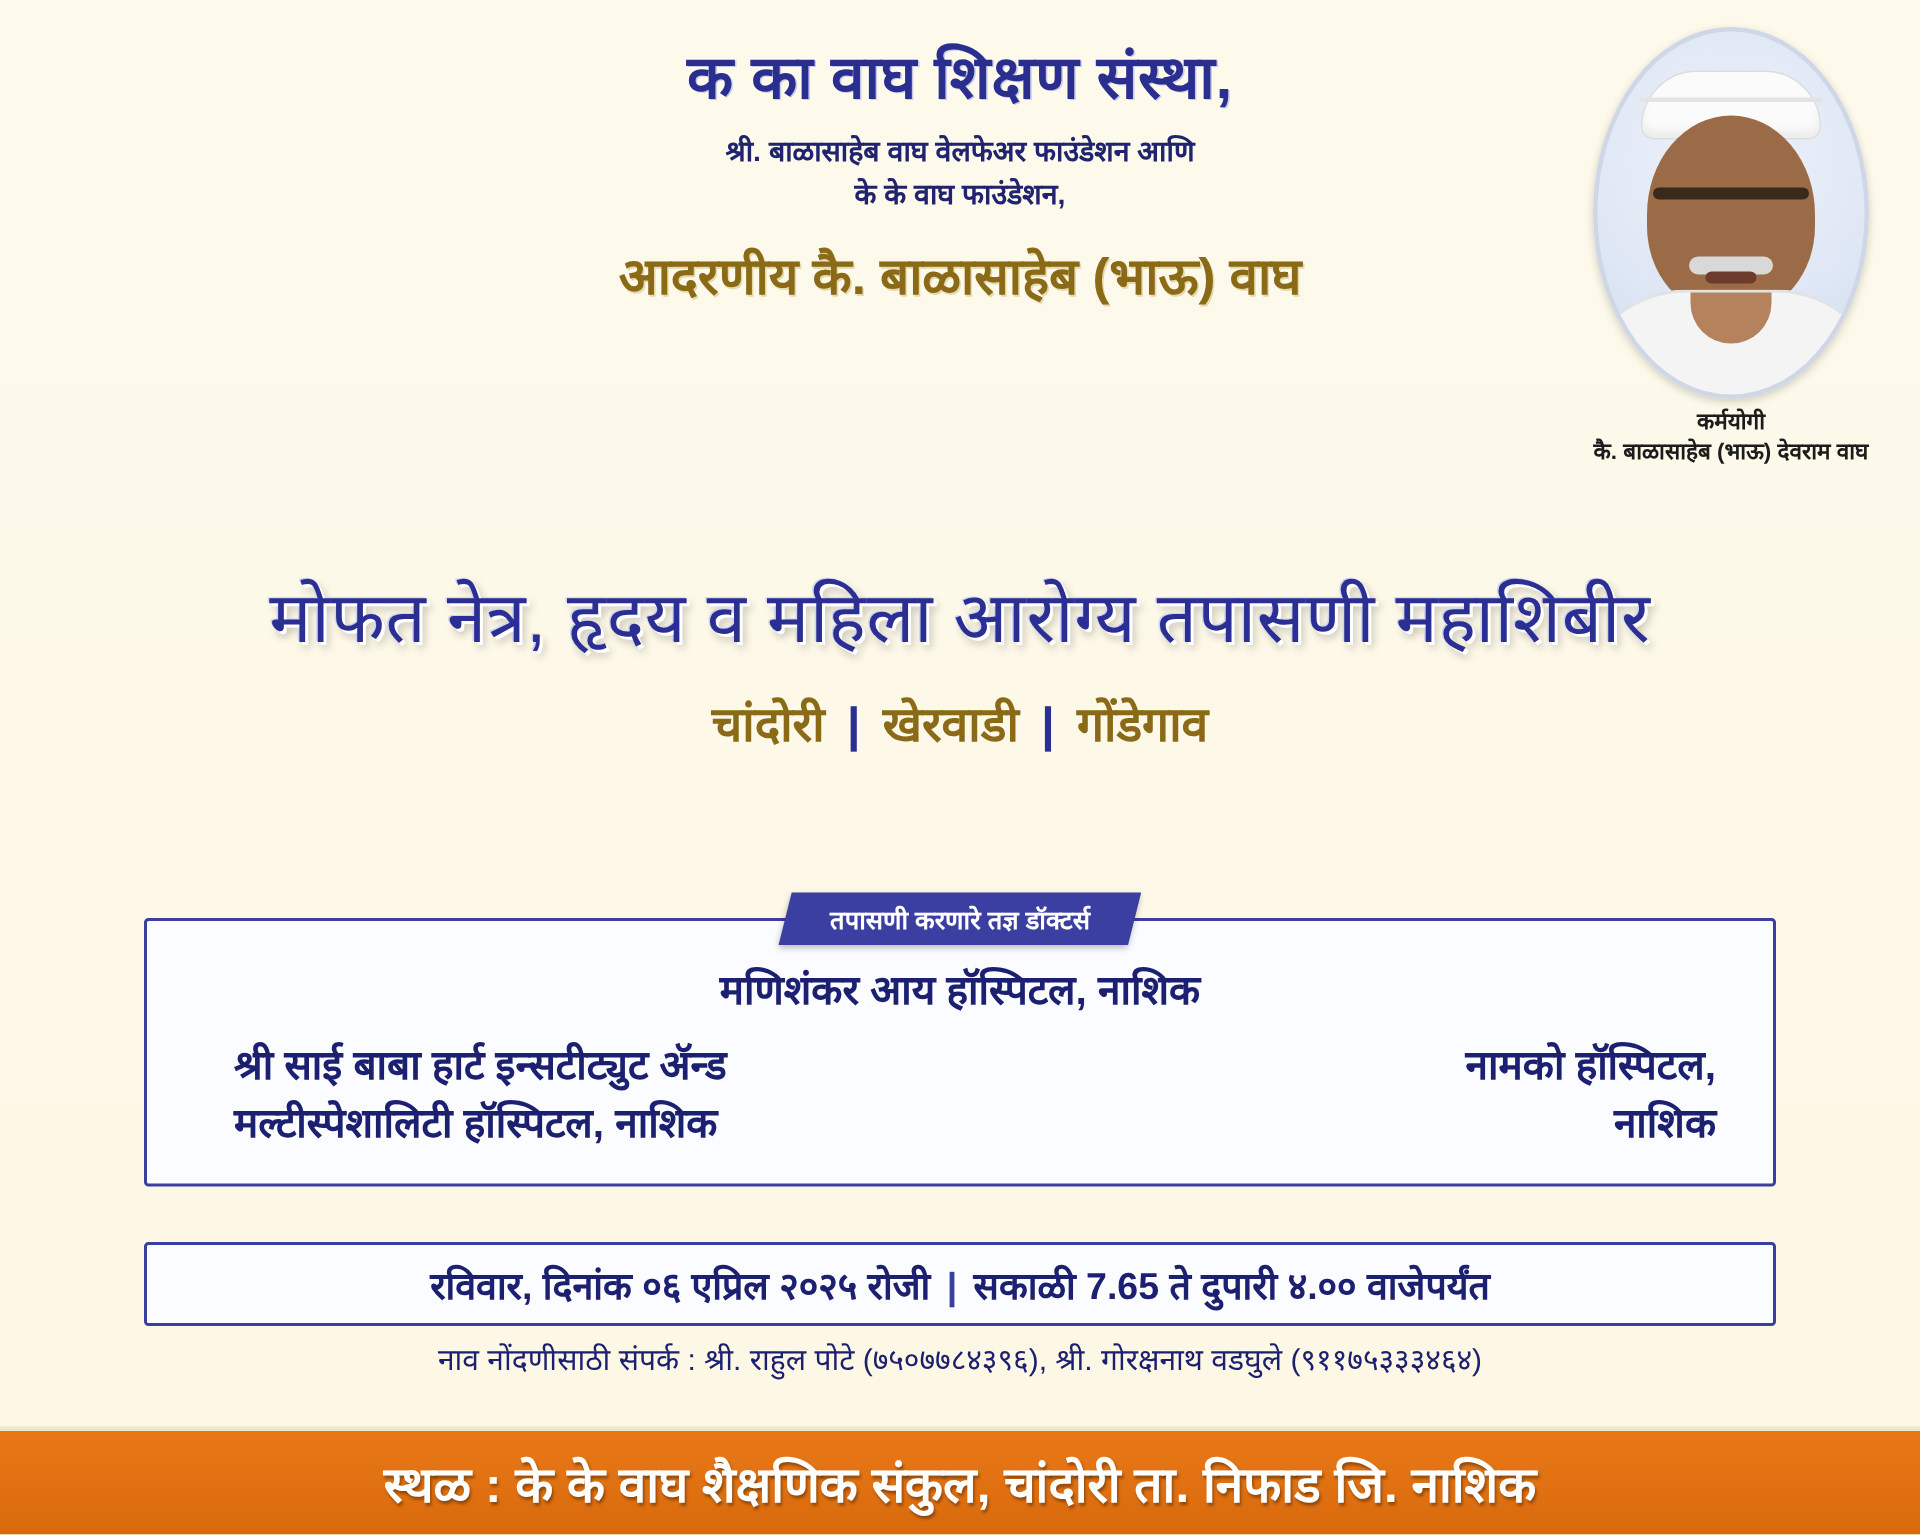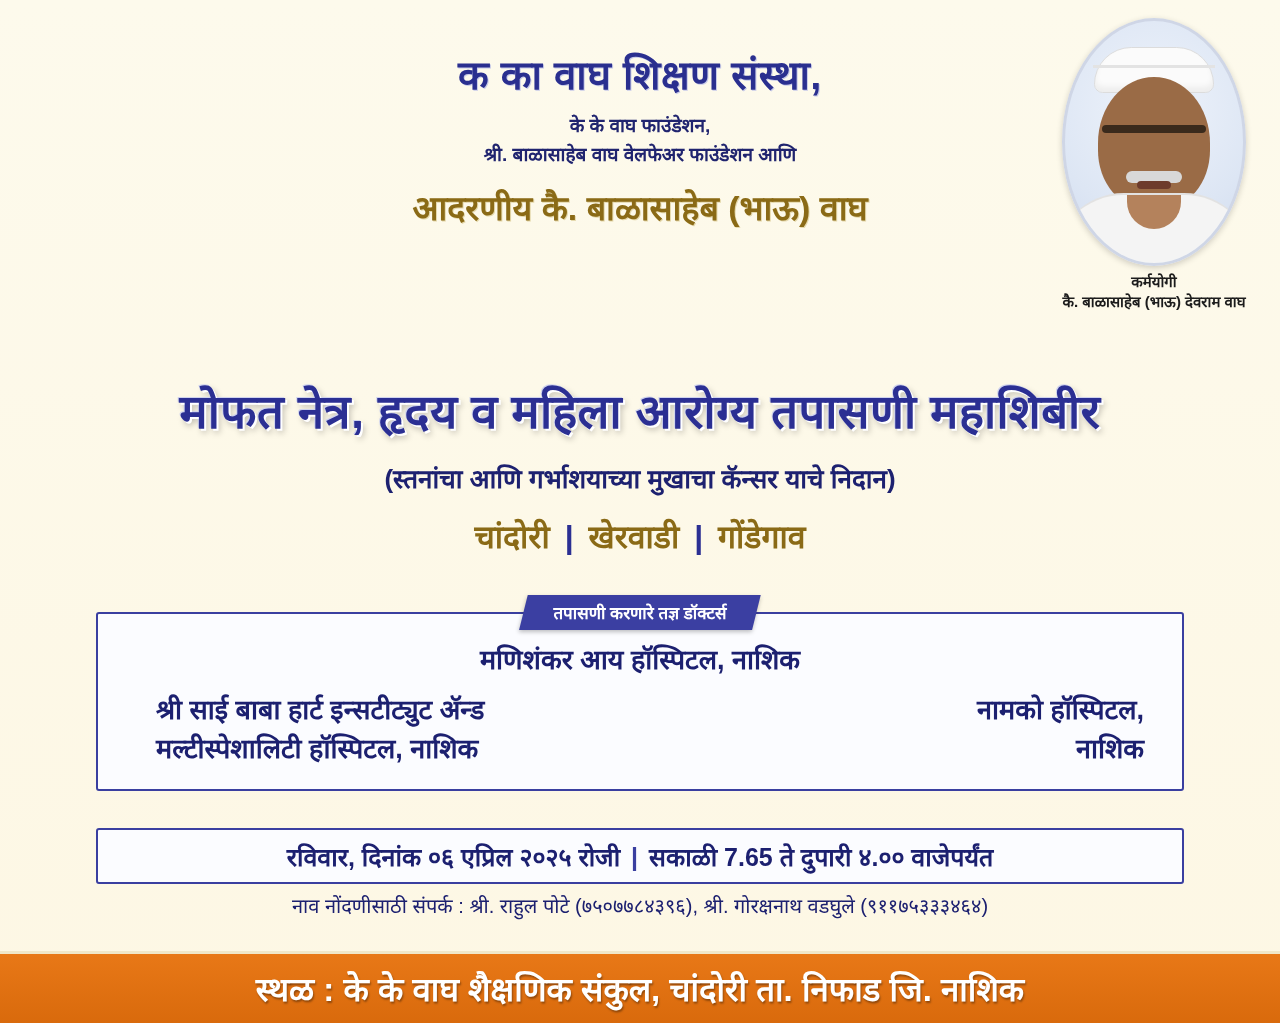--- a/index.html
+++ b/index.html
@@ -103,21 +103,20 @@
     color: #1c1c1c;
     line-height: 1.35;
     font-weight: 600;
   }
   
   .header {
     position: absolute;
     left: 246px; right: 246px;
     top: 22px;
     text-align: center;
-    margin-top: 24px;
   }
   .org-title {
     font-size: 40px;
     font-weight: 700;
     color: #2a2f8f;
     letter-spacing: .5px;
     text-shadow: 1px 1px 0 #c8cbe8;
   }
   .org-sub {
     margin-top: 10px;
@@ -140,21 +139,21 @@
     color: #2a2f8f;
   }
   
   .banner {
     position: absolute;
     top: 378px; left: 0; right: 0;
     text-align: center;
   }
   .banner-title {
     font-size: 47px;
-    font-weight: 700;
+    font-weight: 400;
     color: #2b2f93;
     letter-spacing: .5px;
     text-shadow:
        2px 2px 0 #ffffff,
       -1px -1px 0 #cfd3ee,
        3px 4px 6px rgba(0,0,0,.25);
   }
   .banner-note {
     margin-top: 18px;
     font-size: 26px;
@@ -282,29 +281,28 @@
     </div>
     <div class="caption">
       <div>कर्मयोगी</div>
       <div>कै. बाळासाहेब (भाऊ) देवराम वाघ</div>
     </div>
   </div>
 
   <div class="header">
     <div class="org-title">क का वाघ शिक्षण संस्था,</div>
     <div class="org-sub">
+      <div>श्री. बाळासाहेब वाघ वेलफेअर फाउंडेशन आणि</div>
       <div>के के वाघ फाउंडेशन,</div>
-      <div>श्री. बाळासाहेब वाघ वेलफेअर फाउंडेशन आणि</div>
     </div>
     <div class="memorial-name">आदरणीय कै. बाळासाहेब (भाऊ) वाघ</div>
   </div>
 
   <div class="banner">
     <div class="banner-title">मोफत नेत्र, हृदय व महिला आरोग्य तपासणी महाशिबीर</div>
-    <div class="banner-note">(स्तनांचा आणि गर्भाशयाच्या मुखाचा कॅन्सर याचे निदान)</div>
     <div class="villages">
       <span>चांदोरी</span>
       <span class="sep">|</span>
       <span>खेरवाडी</span>
       <span class="sep">|</span>
       <span>गोंडेगाव</span>
     </div>
   </div>
 
   <div class="panel">

